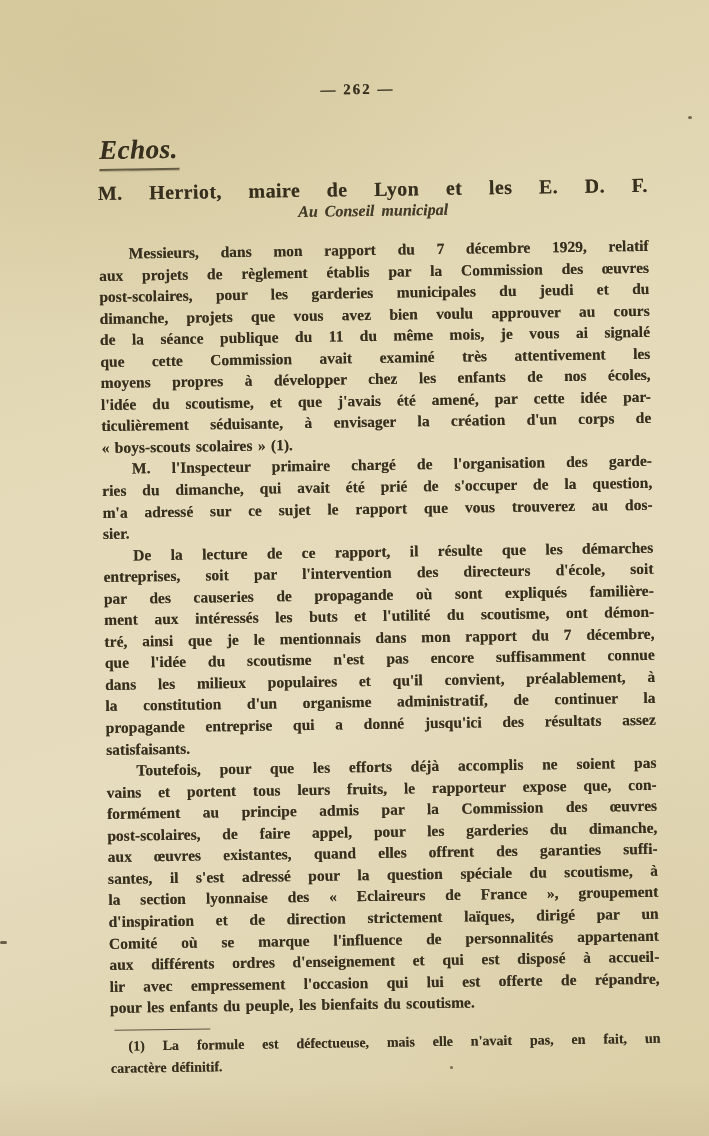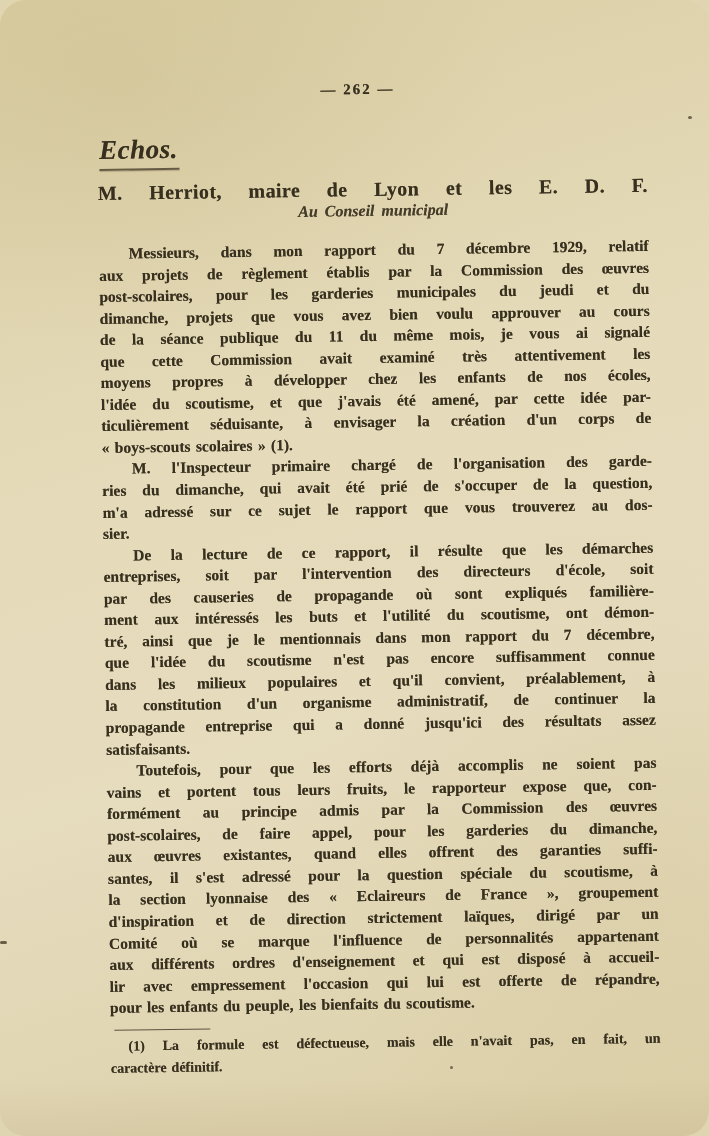--- a/index.html
+++ b/index.html
@@ -9,21 +9,20 @@
     background:#e0d5b1;
   }
   .page{
     position:relative;width:709px;height:1136px;overflow:hidden;
     background:
       radial-gradient(ellipse 620px 420px at 18% 8%, rgba(186,166,116,0.20), transparent 62%),
       radial-gradient(ellipse 520px 640px at 88% 78%, rgba(204,184,138,0.16), transparent 60%),
       linear-gradient(to top, rgba(158,128,92,0.12), transparent 5%),
       linear-gradient(163deg, #d9cda2 0%, #e5dbba 38%, #e6dcbe 62%, #dbd0a8 100%);
     color:#38301f;
-    border-radius:26px;
   }
   .content{
     position:absolute;left:95px;top:0;width:550px;height:1136px;
     transform:rotate(-0.85deg);
     transform-origin:0 0;
     text-shadow:0 0 0.5px rgba(56,48,31,0.65);
   }
   .pagenum{
     position:absolute;top:85px;left:0;right:0;
     text-align:center;font-size:15px;font-weight:bold;letter-spacing:2px;

